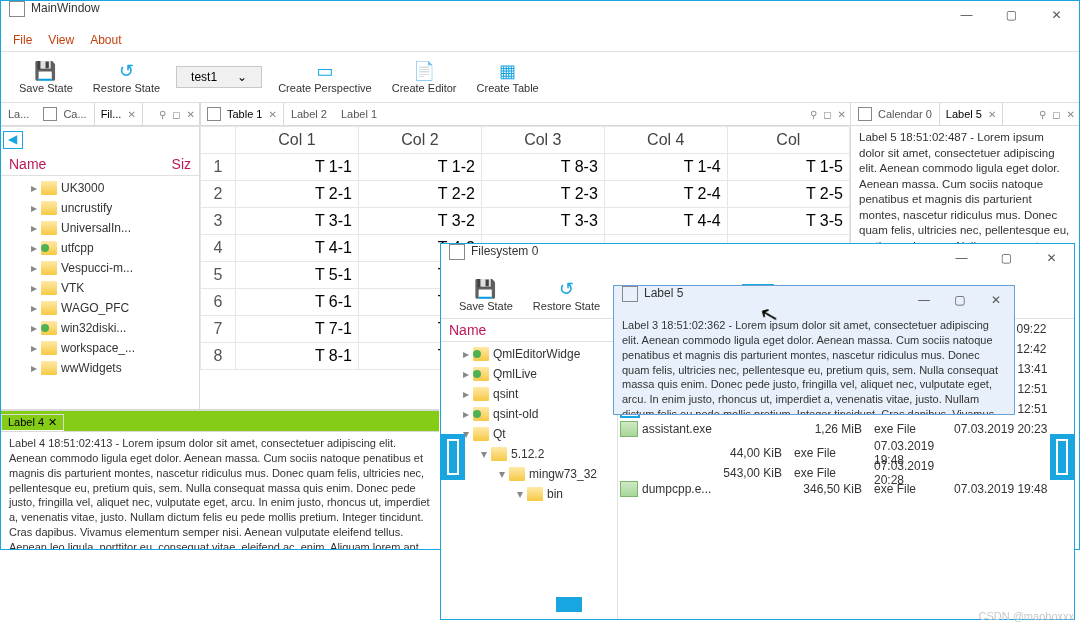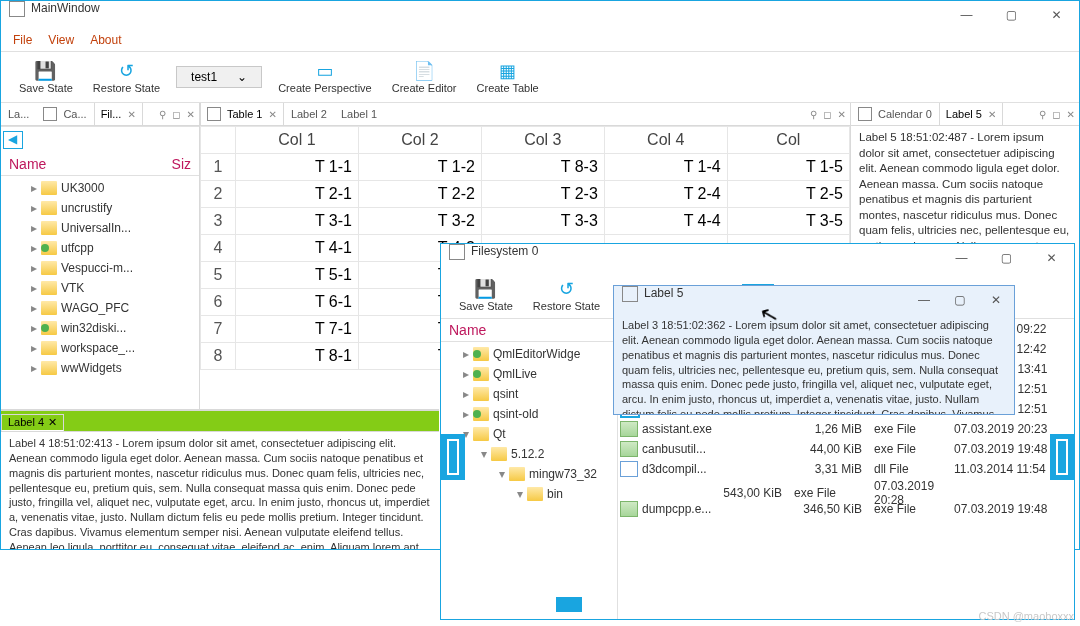--- a/index.html
+++ b/index.html
@@ -444,36 +444,23 @@
           <div class="drow">
             <span class="nm">
               <span class="ficon fexe"></span>
               <span>assistant.exe</span>
             </span>
             <span class="sz">1,26 MiB</span>
             <span>exe File</span>
             <span>07.03.2019 20:23</span>
           </div>
           <div class="drow">
-            <span class="nm">
-              <span class="ficon fexe"></span>
-              <span>canbusutil...</span>
-            </span>
             <span class="sz">44,00 KiB</span>
             <span>exe File</span>
             <span>07.03.2019 19:48</span>
-          </div>
-          <div class="drow">
-            <span class="nm">
-              <span class="ficon ftxt"></span>
-              <span>d3dcompil...</span>
-            </span>
-            <span class="sz">3,31 MiB</span>
-            <span>dll File</span>
-            <span>11.03.2014 11:54</span>
           </div>
           <div class="drow">
             <span class="sz">543,00 KiB</span>
             <span>exe File</span>
             <span>07.03.2019 20:28</span>
           </div>
           <div class="drow">
             <span class="nm">
               <span class="ficon fexe"></span>
               <span>dumpcpp.e...</span>

